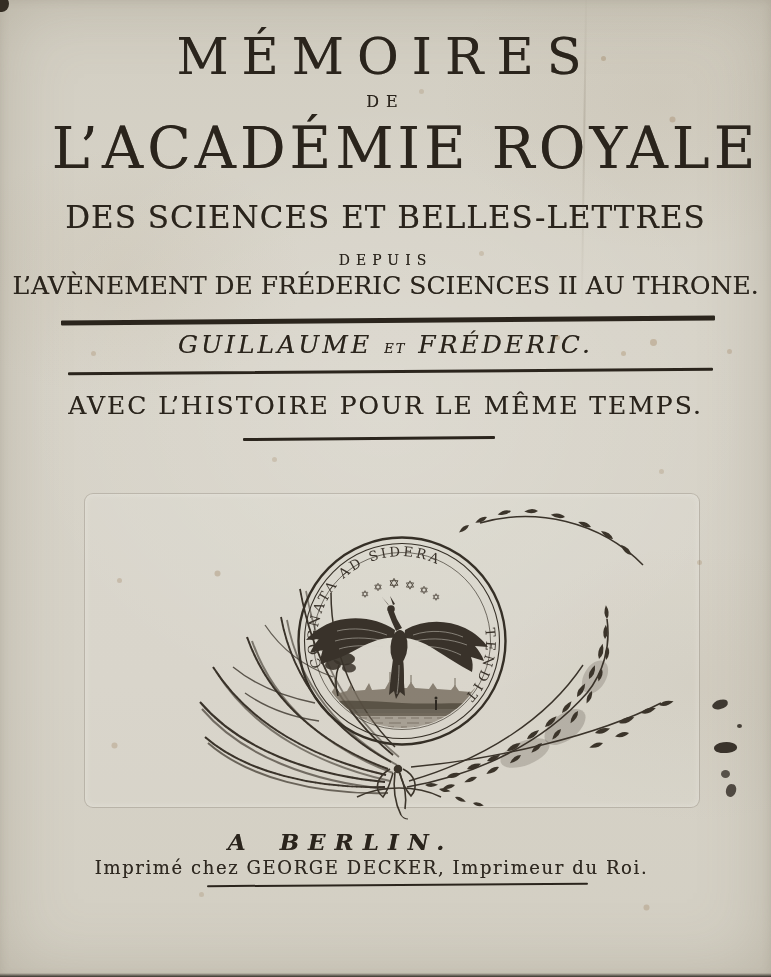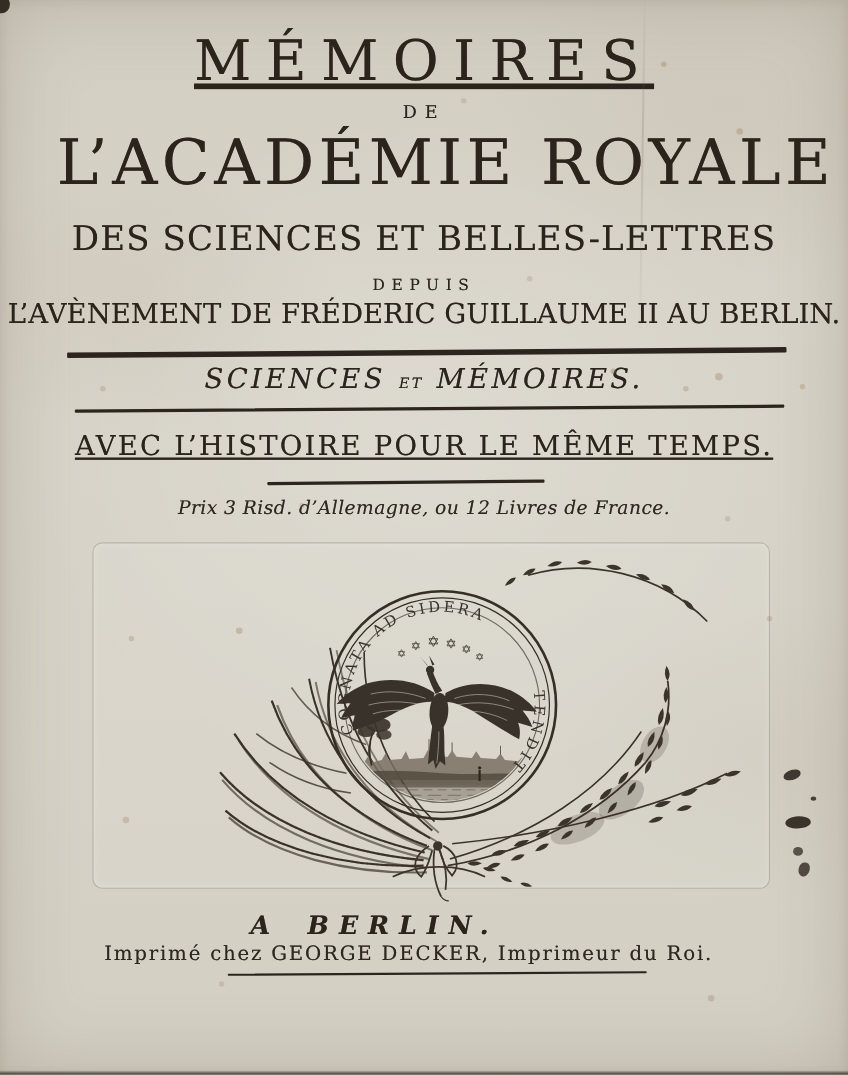--- a/index.html
+++ b/index.html
@@ -10,29 +10,29 @@
       radial-gradient(260px 180px at 16% 28%, rgba(158,138,104,.10), transparent 70%),
       radial-gradient(320px 220px at 86% 10%, rgba(150,130,100,.09), transparent 70%),
       radial-gradient(280px 200px at 90% 70%, rgba(150,132,102,.08), transparent 70%),
       linear-gradient(to bottom, #d2cec2, #d7d3c8 30%, #d6d2c7 70%, #d3cfc3);
     box-shadow: inset 0 0 70px rgba(118,106,86,.28), inset 0 0 10px rgba(118,106,86,.18);
     font-family:"DejaVu Serif", serif;
     color:#2a241c;
   }
   .line{position:absolute;left:0;right:0;text-align:center;white-space:nowrap;
         text-shadow:0 0 .5px rgba(43,37,29,.55);}
-  .t-memoires{top:27px;font-size:51px;letter-spacing:13px;text-decoration:underline;}
+  .t-memoires{top:27px;font-size:51px;letter-spacing:13px;}
   .t-de{top:92px;font-size:16px;letter-spacing:7px;}
   .t-academie{top:115px;font-size:57px;letter-spacing:4px;padding-left:40px;}
   .t-sciences{top:199px;font-size:31px;letter-spacing:1px;}
   .t-depuis{top:252px;font-size:14px;letter-spacing:6px;}
   .t-avenement{top:271px;font-size:25px;letter-spacing:0px;}
   .t-years{top:330px;font-size:25px;font-style:italic;letter-spacing:3px;}
   .t-years .conj{font-size:13px;margin:0 12px;letter-spacing:2px;}
-  .t-histoire{top:391px;font-size:25px;letter-spacing:2px;text-decoration:underline;}
+  .t-histoire{top:391px;font-size:25px;letter-spacing:2px;}
   .t-price{top:452px;font-size:17px;font-style:italic;letter-spacing:.4px;color:#2e2820;}
   .t-berlin{top:828px;font-size:23px;font-style:italic;font-weight:bold;letter-spacing:9px;word-spacing:8px;left:-90px;}
   .t-imprint{top:857px;font-size:18px;letter-spacing:1.6px;left:-28px;color:#2e2820;}
   .t-year{top:894px;font-size:17px;letter-spacing:3.5px;left:12px;}
   .rule{position:absolute;background:#2b251d;border-radius:1px;}
   .rule1{left:61px;top:318px;width:654px;height:5px;transform:rotate(-.45deg);}
   .rule2{left:68px;top:370px;width:645px;height:3px;transform:rotate(-.4deg);}
   .rule3{left:243px;top:437px;width:252px;height:2.5px;transform:rotate(-.5deg);}
   .rule4{left:207px;top:884px;width:381px;height:2px;transform:rotate(-.35deg);}
   .plate{position:absolute;left:84px;top:493px;width:614px;height:313px;
@@ -77,35 +77,34 @@
 </head>
 <body>
 
 <div class="page">
 
   <div class="line t-memoires">MÉMOIRES</div>
   <div class="line t-de">DE</div>
   <div class="line t-academie">L’ACADÉMIE ROYALE</div>
   <div class="line t-sciences">DES SCIENCES ET BELLES-LETTRES</div>
   <div class="line t-depuis">DEPUIS</div>
-  <div class="line t-avenement">L’AVÈNEMENT DE FRÉDERIC GUILLAUME II AU BERLIN.</div>
+  <div class="line t-avenement">L’AVÈNEMENT DE FRÉDERIC SCIENCES II AU THRONE.</div>
 
   <div class="rule rule1"></div>
 
   <div class="line t-years">
-    <span>SCIENCES</span><span class="conj">ET</span><span>MÉMOIRES.</span>
+    <span>GUILLAUME</span><span class="conj">ET</span><span>FRÉDERIC.</span>
   </div>
 
   <div class="rule rule2"></div>
 
   <div class="line t-histoire">AVEC L’HISTOIRE POUR LE MÊME TEMPS.</div>
 
   <div class="rule rule3"></div>
 
-  <div class="line t-price">Prix 3 Risd. d’Allemagne, ou 12 Livres de France.</div>
 
   <div class="plate"></div>
 
   <svg class="vignette" viewBox="0 0 590 325">
     <defs>
       <clipPath id="land">
           <circle cx="307" cy="144" r="87"></circle>
         </clipPath>
       <g id="star6" stroke="#4a4238" stroke-width="0.8" fill="none">
         <path d="M0,-4.2 L3.6,2.1 L-3.6,2.1 Z"></path>

